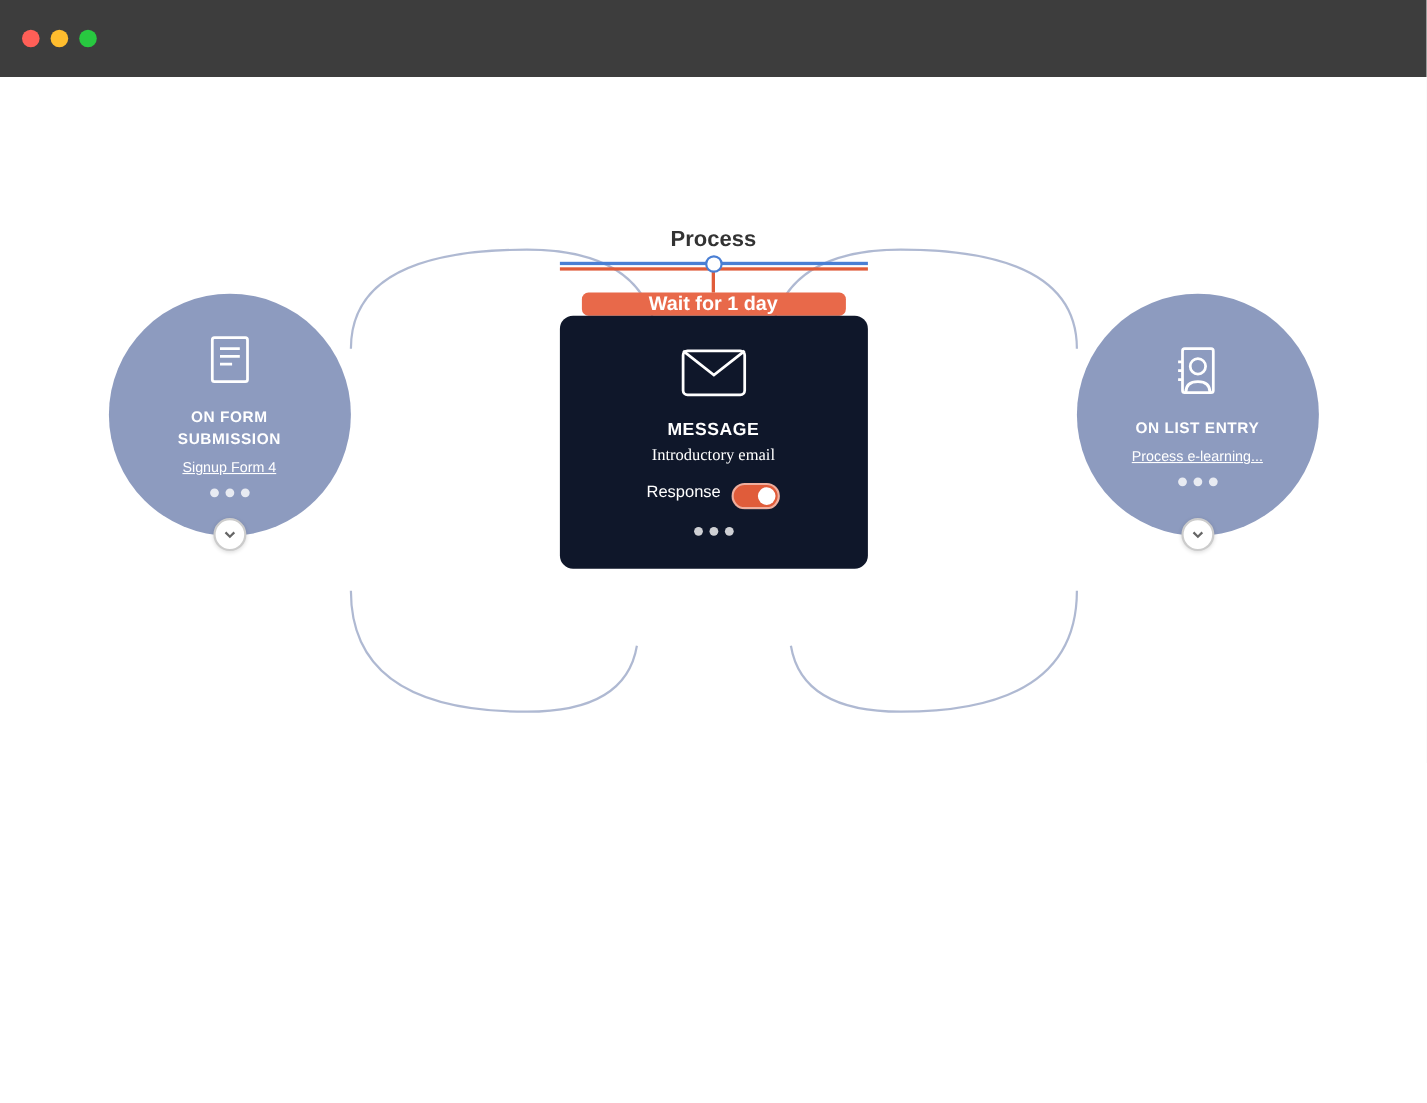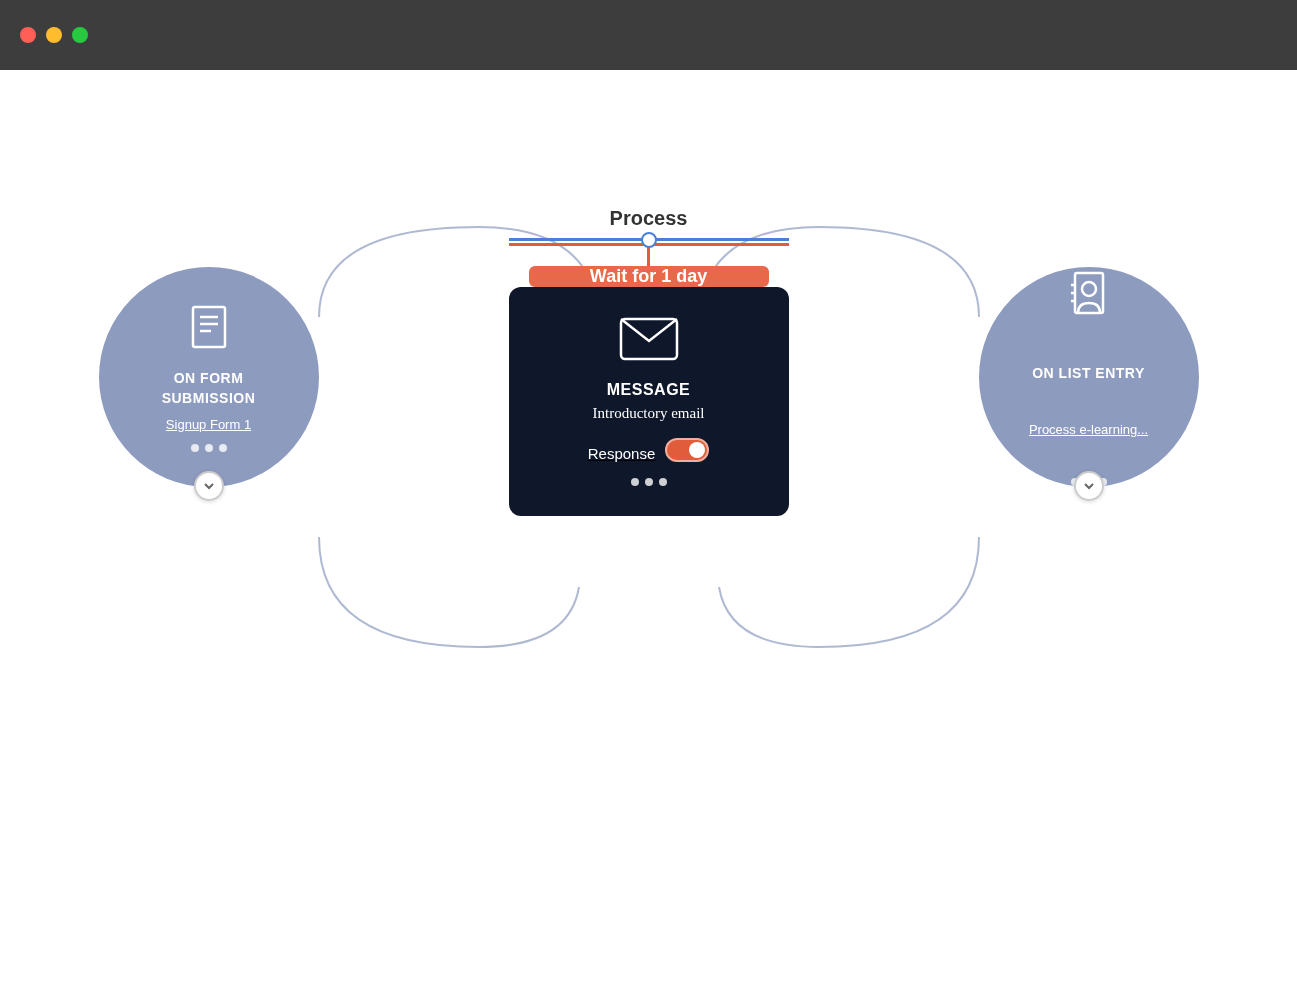--- a/index.html
+++ b/index.html
@@ -241,24 +241,23 @@
 
     .message-subtitle {
       color: white;
       font-size: 15px;
       margin-bottom: 16px;
       font-family: Liberation Serif, serif;
     }
 
     .response-row {
       display: flex;
-      align-items: flex-end;
+      align-items: flex-start;
       gap: 10px;
       margin-bottom: 16px;
-      text-decoration: underline;
     }
 
     .response-label {
       color: white;
       font-size: 15px;
     }
 
     
     .toggle {
       width: 44px;
@@ -326,21 +325,21 @@
       <div class="node-icon">
         <svg width="52" height="52" viewBox="0 0 52 52" fill="none">
           <rect x="10" y="6" width="32" height="40" rx="2" stroke="white" stroke-width="2.5" fill="none"></rect>
           <line x1="17" y1="16" x2="35" y2="16" stroke="white" stroke-width="2.5"></line>
           <line x1="17" y1="23" x2="35" y2="23" stroke="white" stroke-width="2.5"></line>
           <line x1="17" y1="30" x2="28" y2="30" stroke="white" stroke-width="2.5"></line>
         </svg>
       </div>
       <div class="node-title" style="white-space:pre-line;">ON FORM
 SUBMISSION</div>
-      <div class="node-link">Signup Form 1</div>
+      <div class="node-link">Signup Form 4</div>
       <div class="node-dots">
         <span></span>
           <span></span>
           <span></span>
       </div>
       <div class="chevron-btn">
         <svg viewBox="0 0 14 14" fill="none" stroke="#666" stroke-width="2">
           <polyline points="3,5 7,9 11,5"></polyline>
         </svg>
       </div>
@@ -379,21 +378,21 @@
           </div>
         </div>
         <div class="message-dots">
           <span></span>
             <span></span>
             <span></span>
         </div>
       </div>
     </div>
 
-    <div class="circle-node" style="margin-right:0;justify-content:space-between;">
+    <div class="circle-node" style="margin-right:0;">
 
       <div class="node-icon">
         <svg width="52" height="52" viewBox="0 0 52 52" fill="none">
           <rect x="12" y="6" width="28" height="40" rx="2" stroke="white" stroke-width="2.5" fill="none"></rect>
           <circle cx="26" cy="22" r="7" stroke="white" stroke-width="2.5" fill="none"></circle>
           <path d="M15 46 Q15 36 26 36 Q37 36 37 46" stroke="white" stroke-width="2.5" fill="none"></path>
           <line x1="8" y1="18" x2="12" y2="18" stroke="white" stroke-width="2.5"></line>
           <line x1="8" y1="26" x2="12" y2="26" stroke="white" stroke-width="2.5"></line>
           <line x1="8" y1="34" x2="12" y2="34" stroke="white" stroke-width="2.5"></line>
         </svg>

